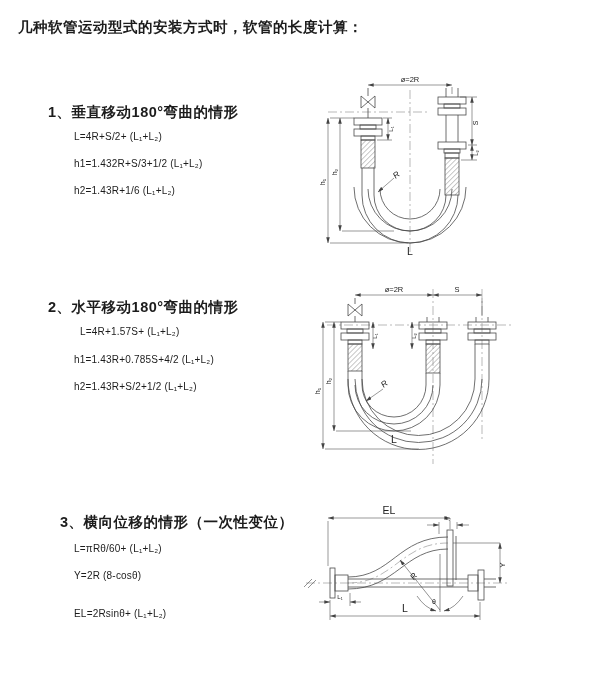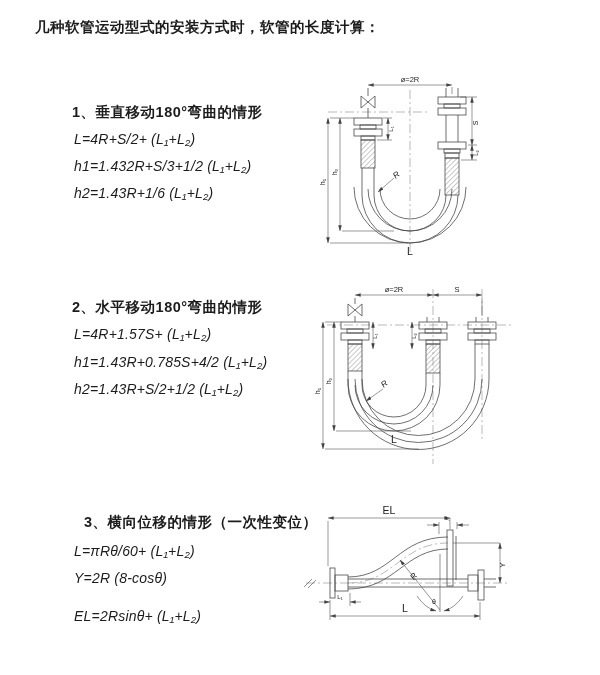--- a/index.html
+++ b/index.html
@@ -2,37 +2,37 @@
 <html><head>
 <meta charset="utf-8">
 <style>
   html,body{margin:0;padding:0;}
   body{
     width:600px;height:675px;position:relative;background:#ffffff;
     font-family:"Liberation Sans","DejaVu Sans",sans-serif;color:#1c1c1c;overflow:hidden;
   }
   .abs{position:absolute;white-space:nowrap;}
   .title{font-size:14.5px;font-weight:700;letter-spacing:.5px;}
-  .heading{font-size:14.5px;font-weight:700;letter-spacing:.5px;margin-left:24px;}
-  .formula{font-size:14px;font-weight:400;letter-spacing:.2px;font-style:italic;}
+  .heading{font-size:14.5px;font-weight:700;letter-spacing:.5px;}
+  .formula{font-size:10px;font-weight:400;letter-spacing:.2px;}
   svg{position:absolute;}
   svg text{font-family:"Liberation Sans","DejaVu Sans",sans-serif;fill:#222;stroke:none;}
 </style>
 </head>
 <body>
 
-<div class="abs title" style="left:35px;top:18px">几种软管运动型式的安装方式时，软管的长度计算：</div>
+<div class="abs title" style="left:18px;top:18px">几种软管运动型式的安装方式时，软管的长度计算：</div>
 
 <div class="abs heading" style="left:48px;top:103px">1、垂直移动180°弯曲的情形</div>
 <div class="abs formula" style="left:74px;top:131px">L=4R+S/2+ (L₁+L₂)</div>
 <div class="abs formula" style="left:74px;top:158px">h1=1.432R+S/3+1/2 (L₁+L₂)</div>
 <div class="abs formula" style="left:74px;top:185px">h2=1.43R+1/6 (L₁+L₂)</div>
 
 <div class="abs heading" style="left:48px;top:298px">2、水平移动180°弯曲的情形</div>
-<div class="abs formula" style="left:74px;top:326px">L=4R+1.57S+ (L₁+L₂)</div>
+<div class="abs formula" style="left:80px;top:326px">L=4R+1.57S+ (L₁+L₂)</div>
 <div class="abs formula" style="left:74px;top:354px">h1=1.43R+0.785S+4/2 (L₁+L₂)</div>
 <div class="abs formula" style="left:74px;top:381px">h2=1.43R+S/2+1/2 (L₁+L₂)</div>
 
 <div class="abs heading" style="left:60px;top:513px">3、横向位移的情形（一次性变位）</div>
 <div class="abs formula" style="left:74px;top:543px">L=πRθ/60+ (L₁+L₂)</div>
 <div class="abs formula" style="left:74px;top:570px">Y=2R (8-cosθ)</div>
 <div class="abs formula" style="left:74px;top:608px">EL=2Rsinθ+ (L₁+L₂)</div>
 
 <svg style="left:320px;top:72px" width="280" height="192" viewBox="0 0 280 192">
   <defs>

